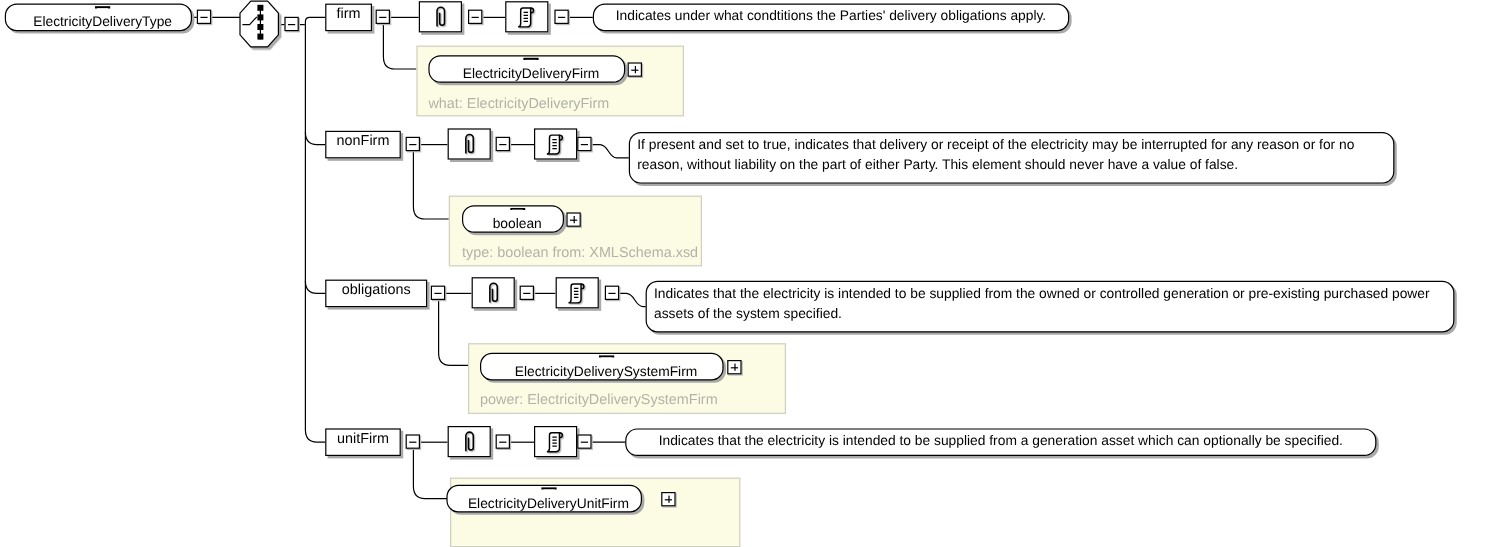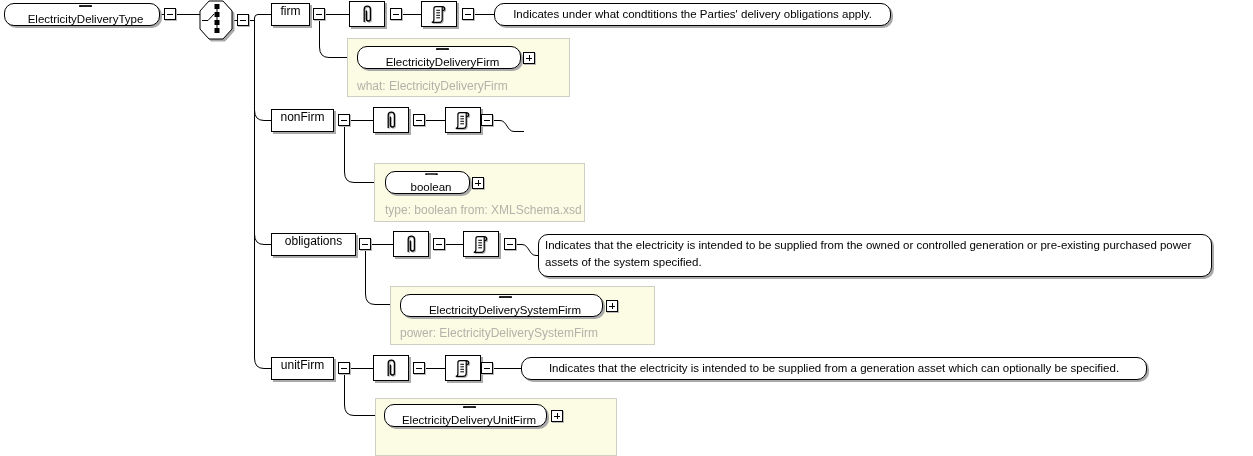--- a/index.html
+++ b/index.html
@@ -132,20 +132,23 @@
   </div>
   <span class="pm" style="left:413px;top:114px"></span>
   <div class="box iconbox" style="left:445px;top:107px">
     <svg class="glyph" width="20" height="21">
       <path d="M13.2 2.6 H6.8 C5.6 2.6 4.9 3.5 4.9 4.7 V15.6 C4.9 17.2 4.1 18.4 2.7 18.4 H10 C11.8 18.4 13.2 17.1 13.2 15.3 V2.6 Z" fill="#fff" stroke="#000" stroke-width="1.2"></path>
       <path d="M13.2 2.6 C14.6 2.6 15.6 3.5 15.6 4.7 C15.6 5.8 14.8 6.6 13.7 6.6 H13.2" fill="none" stroke="#000" stroke-width="1.2"></path>
       <path d="M7.3 6.3 H11 M7.3 8.8 H11 M7.3 11.3 H11 M7.3 13.8 H11" stroke="#000" stroke-width="1"></path>
     </svg>
   </div>
   <span class="pm" style="left:481px;top:114px"></span>
+  <div class="box docbox" style="left:524px;top:110px;width:638px;height:43px">
+    <span>If present and set to true, indicates that delivery or receipt of the electricity may be interrupted for any reason or for no reason, without liability on the part of either Party. This element should never have a value of false.</span>
+  </div>
   <div class="box roundbox" style="left:385px;top:171px;width:85px;height:23px">
     <svg width="15" height="15">
         <rect x="2" y="2" width="11" height="11" fill="#fff" stroke="#000" stroke-width="1.4"></rect>
         <line x1="2.5" y1="12.5" x2="12.5" y2="2.5" stroke="#000" stroke-width="1.2"></line>
       </svg>
     <span>boolean</span>
   </div>
   <span class="pm plus" style="left:472px;top:177px"></span>
   <div class="caption" style="left:385px;top:203px">type: boolean from: XMLSchema.xsd</div>
 
@@ -193,21 +196,21 @@
     <svg class="glyph" width="20" height="21">
       <path d="M13.2 2.6 H6.8 C5.6 2.6 4.9 3.5 4.9 4.7 V15.6 C4.9 17.2 4.1 18.4 2.7 18.4 H10 C11.8 18.4 13.2 17.1 13.2 15.3 V2.6 Z" fill="#fff" stroke="#000" stroke-width="1.2"></path>
       <path d="M13.2 2.6 C14.6 2.6 15.6 3.5 15.6 4.7 C15.6 5.8 14.8 6.6 13.7 6.6 H13.2" fill="none" stroke="#000" stroke-width="1.2"></path>
       <path d="M7.3 6.3 H11 M7.3 8.8 H11 M7.3 11.3 H11 M7.3 13.8 H11" stroke="#000" stroke-width="1"></path>
     </svg>
   </div>
   <span class="pm" style="left:481px;top:362px"></span>
   <div class="box docbox" style="left:521px;top:357px;width:626px;height:23px">
     <span>Indicates that the electricity is intended to be supplied from a generation asset which can optionally be specified.</span>
   </div>
-  <div class="box roundbox" style="left:384px;top:404px;width:163px;height:23px">
+  <div class="box roundbox" style="left:372px;top:404px;width:163px;height:23px">
     <svg width="15" height="15">
         <rect x="2" y="2" width="11" height="11" fill="#fff" stroke="#000" stroke-width="1.7"></rect>
       </svg>
     <span>ElectricityDeliveryUnitFirm</span>
   </div>
   <span class="pm plus" style="left:551px;top:410px"></span>
 
 </div>
 
 </body></html>

